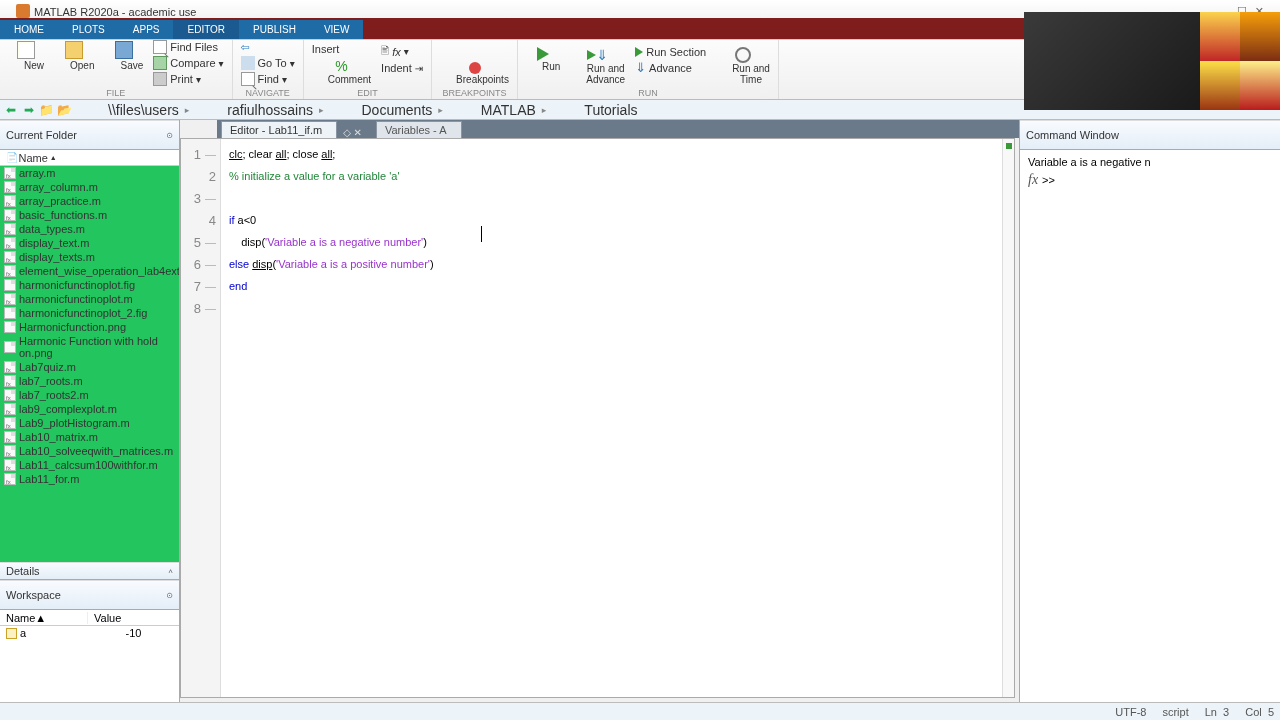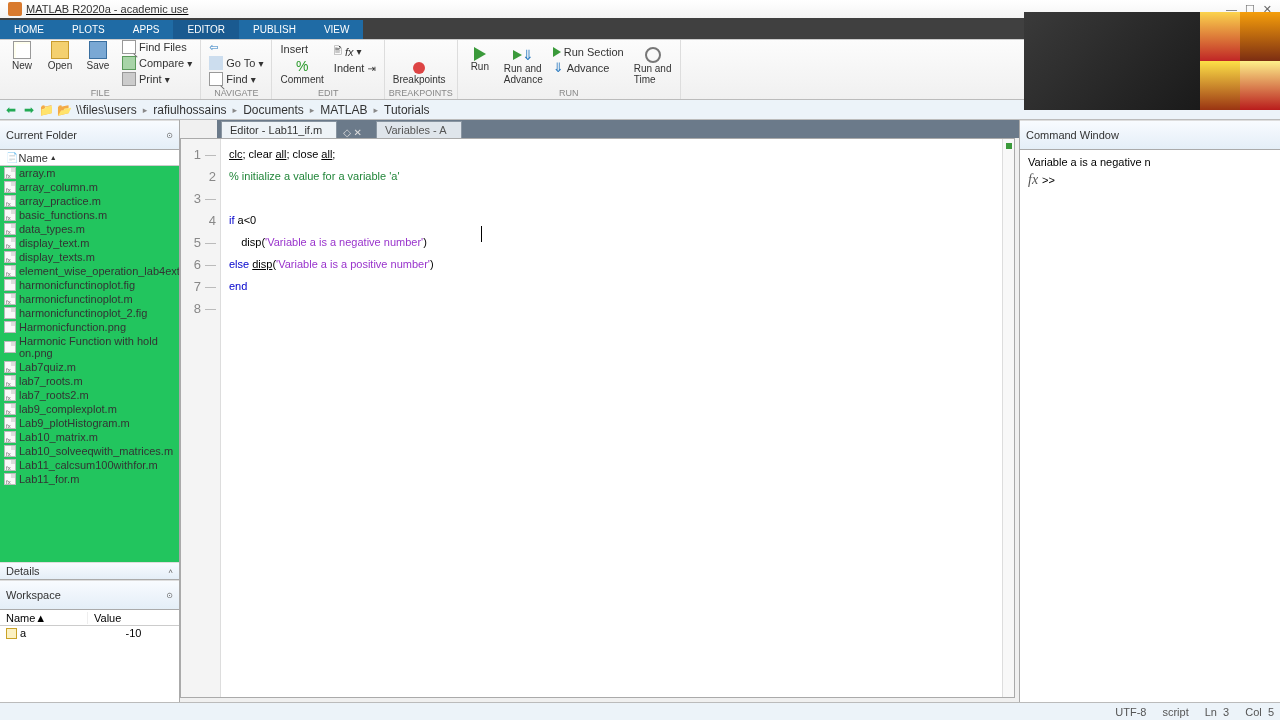--- a/index.html
+++ b/index.html
@@ -1,55 +1,55 @@
 <!DOCTYPE html>
 <html><head>
 <meta charset="utf-8">
 <style>
 * { margin:0; padding:0; box-sizing:border-box; font-family:"Segoe UI",Tahoma,sans-serif; font-size:11px; }
 body { width:1280px; height:720px; background:#f0f0f0; position:relative; overflow:hidden; }
 
 
-.titlebar { height:18px; background:linear-gradient(#fff,#f4f4f4); display:flex; align-items:center; padding:0 8px;text-decoration:underline; }
+.titlebar { height:18px; background:linear-gradient(#fff,#f4f4f4); display:flex; align-items:flex-end; padding:0 16px; }
 .titlebar .logo { width:14px; height:14px; background:#d97a2e; border-radius:2px; margin-right:4px; }
 .titlebar .title { font-size:11px; color:#333; }
 .titlebar .winbtns { margin-left:auto; display:flex; gap:8px; color:#666; font-size:10px; }
 
 
-.ribtabs { height:22px; background:#404040; display:flex; align-items:flex-end; border-bottom:1px solid #ccc; }
+.ribtabs { height:22px; background:#7f1d1d; display:flex; align-items:flex-end; border-bottom:1px solid #ccc; }
 .ribtabs .tab { padding:4px 14px; font-size:10px; color:#666; cursor:pointer; }
 .ribtabs .tab.blue { background:#1f6ba5; color:#fff; }
 .ribtabs .spacer { flex:1; }
 .ribtabs .rbtn { width:28px; height:18px; background:#1f6ba5; margin:0 1px; display:flex; align-items:center; justify-content:center; color:#fff; font-size:10px; }
 
 
 .ribbon { height:60px; background:linear-gradient(#fcfcfc,#f0f0f0); border-bottom:1px solid #bbb; display:flex; }
 .group { display:flex; flex-direction:column; justify-content:flex-end; position:relative; padding:0 4px; border-right:1px solid #ddd; }
 .group .label { font-size:9px; color:#888; text-align:center; padding:1px 0; }
 .group .row { display:flex; align-items:flex-start; gap:2px; }
 .bigbtn { display:flex; flex-direction:column; align-items:center; justify-content:center; min-width:36px; padding:2px 4px; }
 .bigbtn .ico { width:18px; height:18px; margin-bottom:1px; }
-.bigbtn .txt { font-size:10px; line-height:11px; text-align:left; color:#333; }
+.bigbtn .txt { font-size:10px; line-height:11px; text-align:center; color:#333;margin-left:16px; }
 .smbtn { display:flex; align-items:center; gap:3px; padding:1px 4px; font-size:10px; color:#333; white-space:nowrap; }
 .smbtn .ico { width:14px; height:14px; }
 .stack { display:flex; flex-direction:column; gap:0; }
 
 
 .ic-new { background:#fff; border:1px solid #999; box-shadow:inset 2px 2px 0 #ffe; }
 .ic-open { background:#f4d06f; border:1px solid #c89b2e; }
 .ic-save { background:#7aa8d4; border:1px solid #3a6fa0; }
 .ic-run { width:0; height:0; border-left:12px solid #3a9a3a; border-top:7px solid transparent; border-bottom:7px solid transparent; }
 .ic-bp { width:12px; height:12px; border-radius:50%; background:#d44; }
 .ic-find { background:#fff; border:1px solid #999; position:relative; }
 .ic-find::after { content:""; position:absolute; right:-3px; bottom:-3px; width:5px; height:1px; background:#666; transform:rotate(45deg); }
 
 
 .addrbar { height:20px; background:#ecf3f9; border-bottom:1px solid #bbb; display:flex; align-items:center; padding:0 4px; gap:4px; }
 .addrbar .nav { width:14px; height:14px; display:flex; align-items:center; justify-content:center; color:#2a5; font-size:12px; }
-.addrbar .crumb { font-size:12px; color:#333; }
+.addrbar .crumb { font-size:14px; color:#333;margin-left:32px; }
 .addrbar .sep { color:#888; font-size:9px; margin:0 2px; }
 
 
 .main { position:absolute; top:120px; bottom:18px; left:0; right:0; display:flex; }
 .left { width:180px; display:flex; flex-direction:column; border-right:1px solid #aaa; }
 .center { flex:1; display:flex; flex-direction:column; border-right:1px solid #aaa; }
 .right { width:260px; display:flex; flex-direction:column; }
 
 
 .video { position:absolute; top:12px; right:0; width:256px; height:98px; background:#222; display:flex; }

